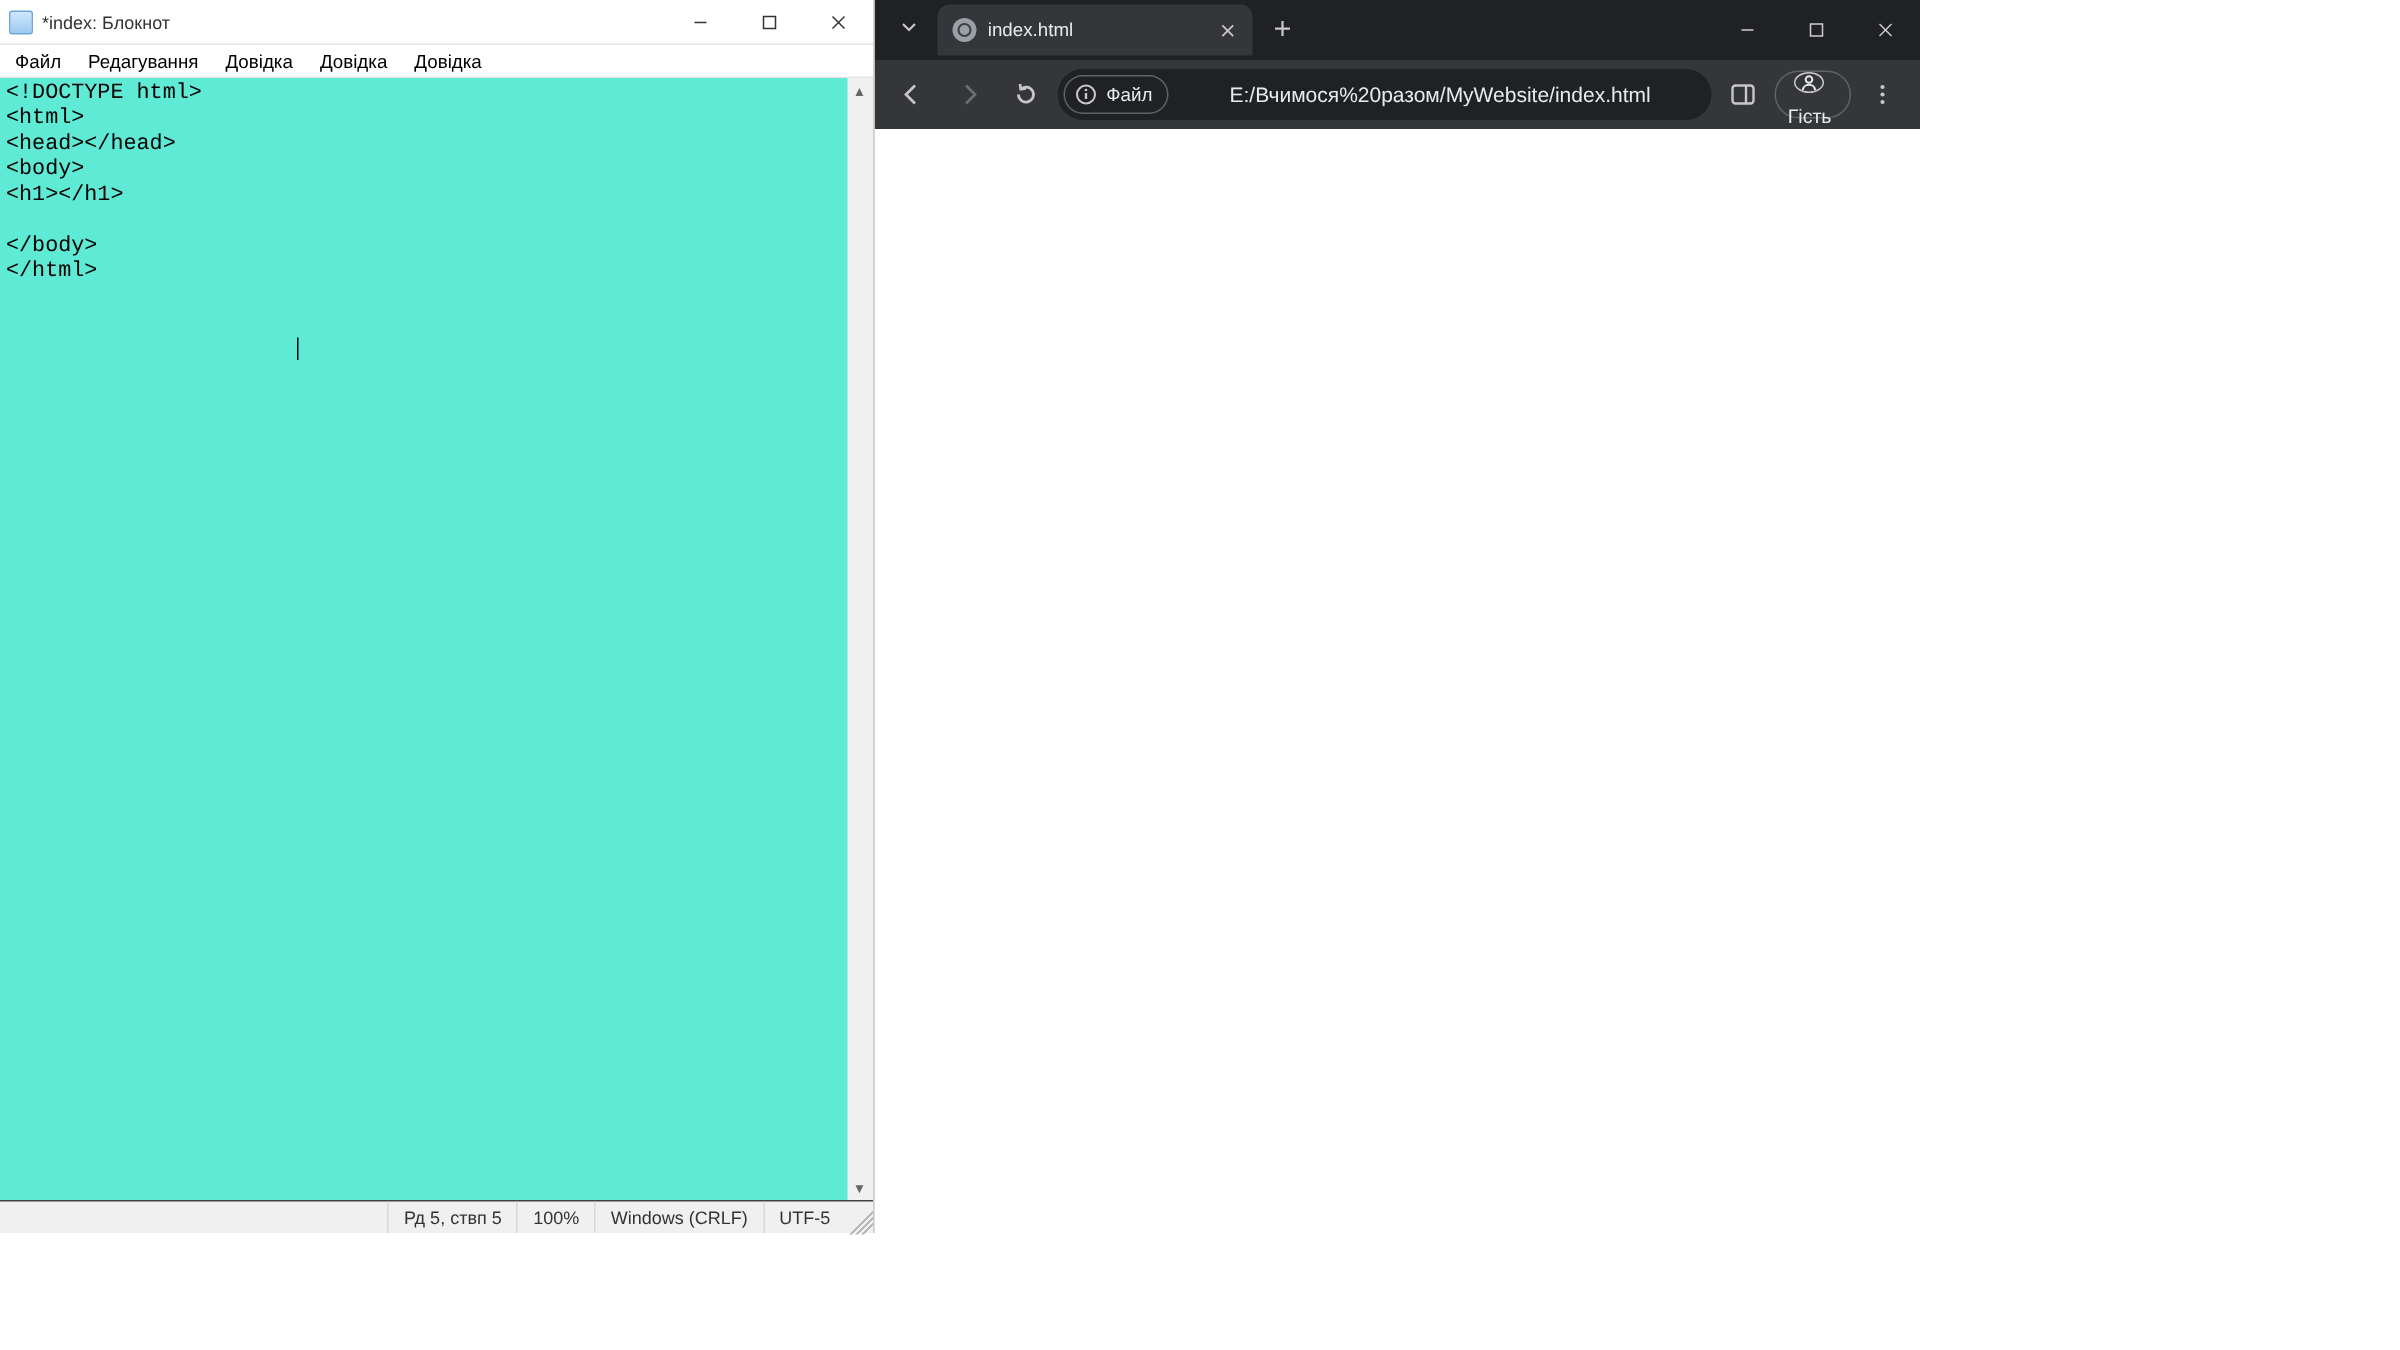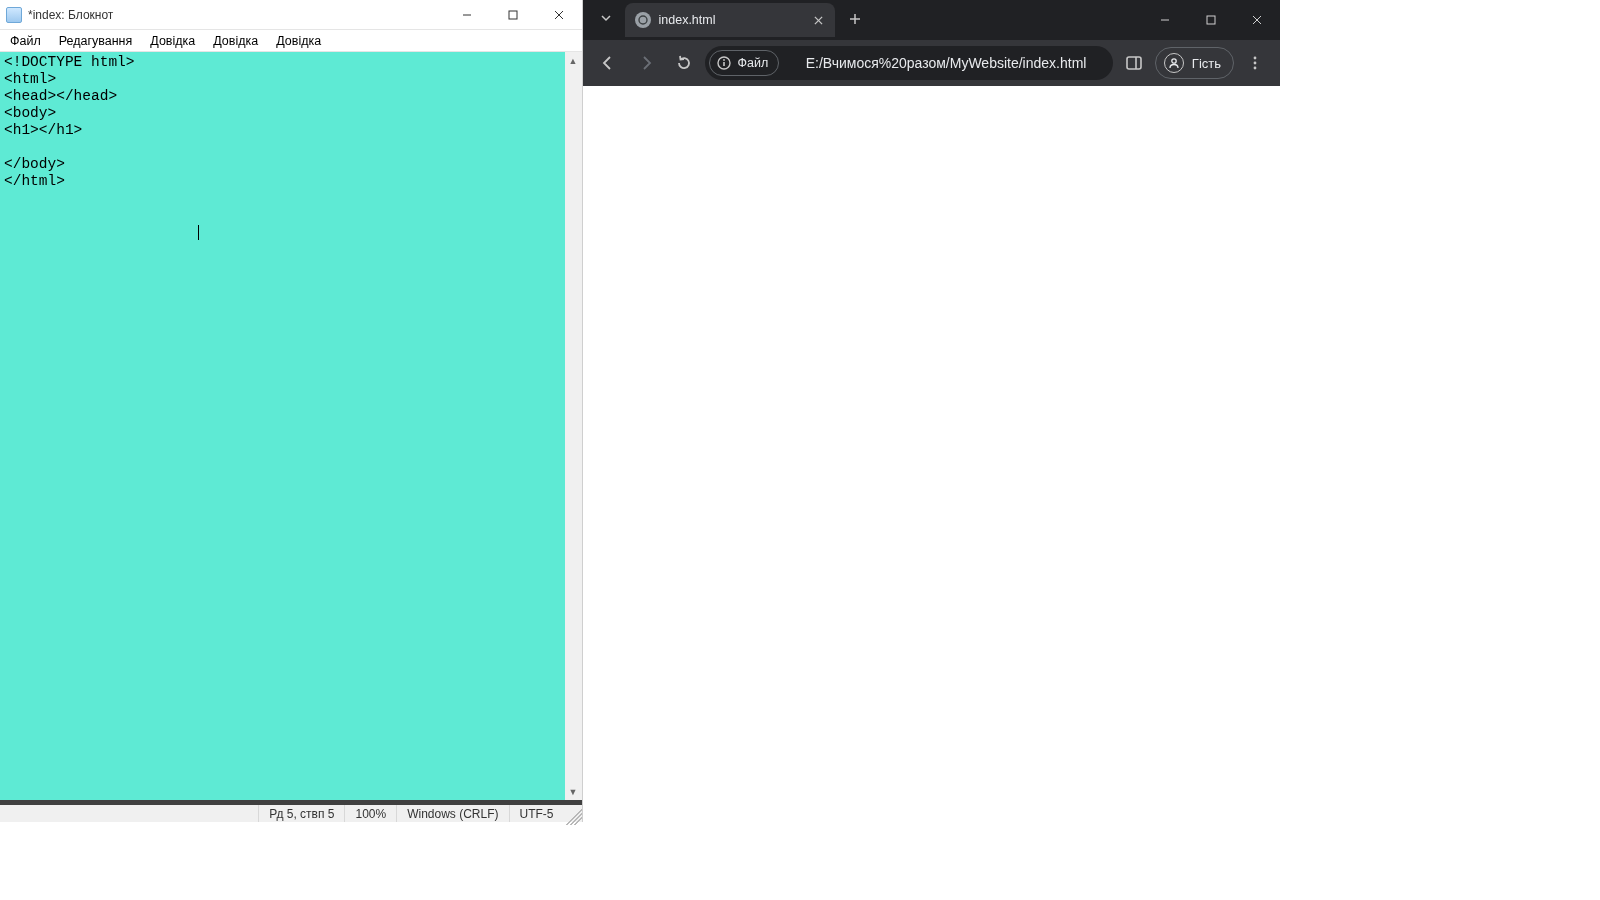--- a/index.html
+++ b/index.html
@@ -101,21 +101,21 @@
     font-size: 9px;
   }
 
   .np-statusbar {
     height: 22px;
     display: flex;
     align-items: center;
     font-size: 12px;
     color: #333;
     background: #f0f0f0;
-    border-top: 5px solid #404040;
+    border-top: 1px solid #404040;
   }
   .np-statusbar .cell {
     padding: 0 10px;
     border-left: 1px solid #d8d8d8;
     height: 100%;
     display: flex; align-items: center;
   }
   .np-statusbar .grow { flex: 1 1 auto; }
   .np-statusbar .grip {
     width: 18px; height: 22px;
@@ -240,20 +240,21 @@
   }
   .guest-chip {
     height: 32px;
     border: 1px solid #5f6368;
     border-radius: 16px;
     display:flex; align-items:center;
     padding: 0 12px 0 8px;
     gap:8px;
     color:#e8eaed;
     font-size: 13px;
+    flex-direction: column;
   }
   .guest-chip .avatar {
     width:20px; height:20px;
     border-radius:50%;
     border:1.5px solid #c7c7c7;
     display:flex; align-items:center; justify-content:center;
   }
 
   .chrome-viewport {
     flex: 1 1 auto;

